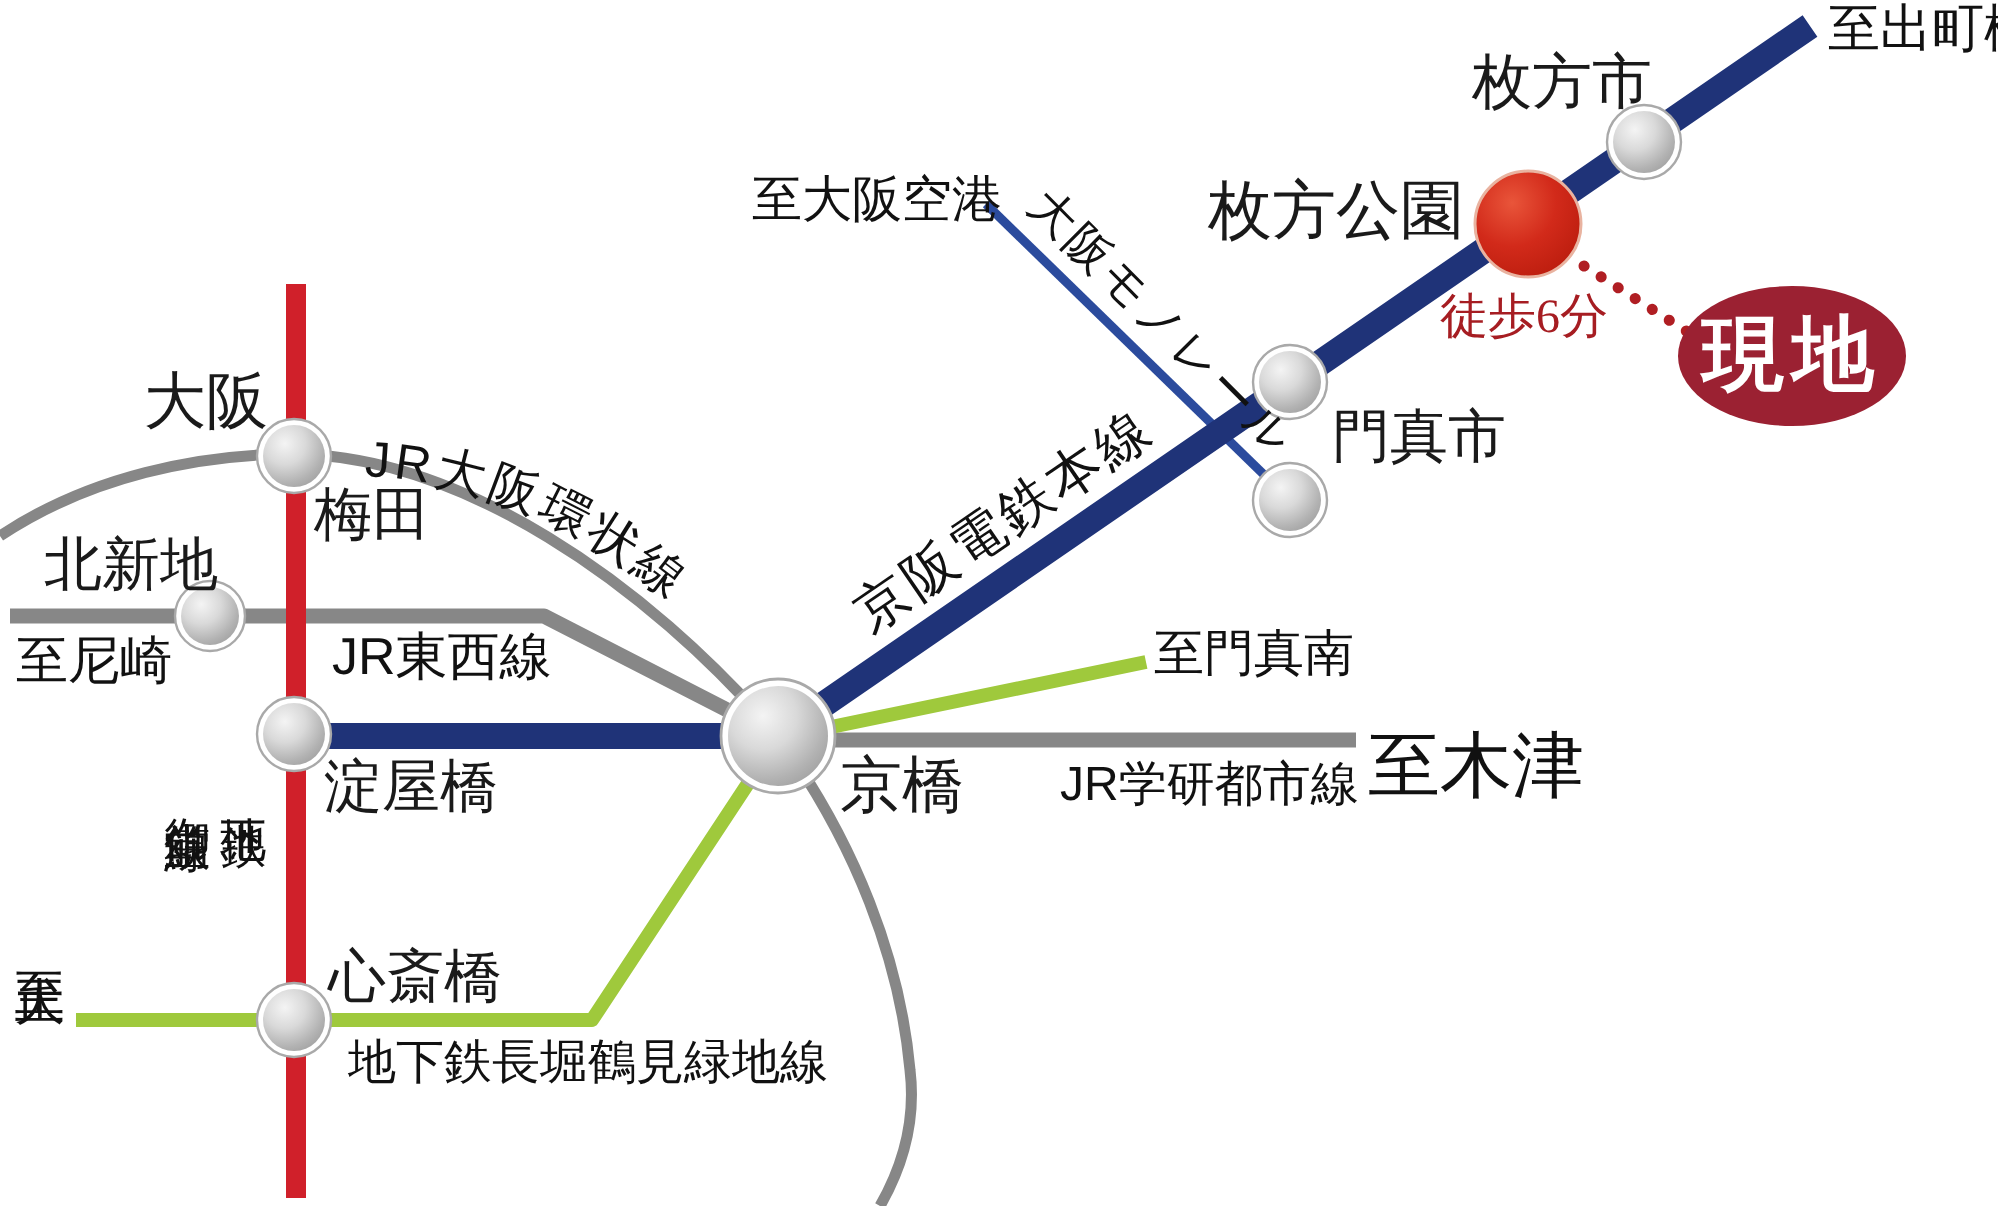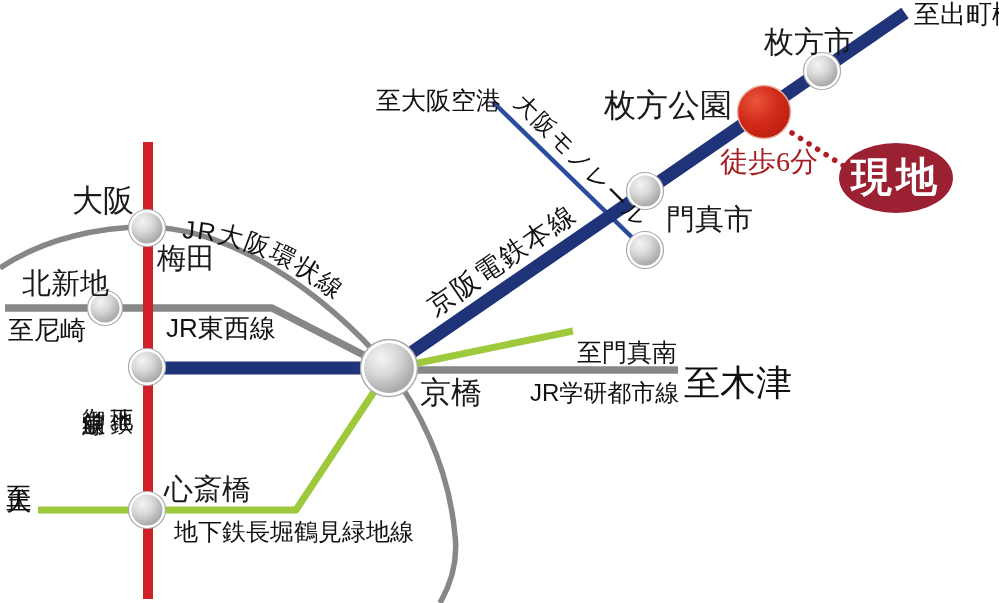--- a/index.html
+++ b/index.html
@@ -120,34 +120,35 @@
     <text font-size="23" letter-spacing="2">
       <textPath href="#monorailLabelPath" startOffset="10">大阪モノレール</textPath>
     </text>
   </svg>
 
   <div class="lbl sans" style="left:914px;top:1px;font-size:26px;">至出町柳</div>
   <div class="lbl sans" style="left:376px;top:87px;font-size:25px;">至大阪空港</div>
   <div class="lbl sans" style="left:8px;top:317px;font-size:26px;">至尼崎</div>
   <div class="lbl sans vert" style="left:6px;top:466px;font-size:25px;height:90px;">至大正</div>
   <div class="lbl sans" style="left:684px;top:352px;font-size:36px;margin-top:12px;">至木津</div>
-  <div class="lbl sans" style="left:577px;top:314px;font-size:25px;margin-top:25px;">至門真南</div>
+  <div class="lbl sans" style="left:577px;top:314px;font-size:25px;">至門真南</div>
 
   <div class="lbl serif" style="left:72px;top:185px;font-size:31px;">大阪</div>
   <div class="lbl serif" style="left:157px;top:243px;font-size:29px;">梅田</div>
   <div class="lbl serif" style="left:22px;top:268px;font-size:29px;">北新地</div>
+  <div class="lbl serif" style="left:162px;top:379px;font-size:29px;">淀屋橋</div>
   <div class="lbl serif" style="left:164px;top:474px;font-size:29px;">心斎橋</div>
   <div class="lbl serif" style="left:420px;top:377px;font-size:31px;">京橋</div>
   <div class="lbl serif" style="left:666px;top:204px;font-size:29px;">門真市</div>
   <div class="lbl serif" style="left:604px;top:74px;font-size:32px;margin-top:15px;">枚方公園</div>
-  <div class="lbl serif" style="left:736px;top:26px;font-size:30px;margin-left:28px;">枚方市</div>
+  <div class="lbl serif" style="left:736px;top:26px;font-size:30px;">枚方市</div>
 
   <div class="lbl sans" style="left:166px;top:315px;font-size:26px;">JR東西線</div>
   <div class="lbl sans" style="left:174px;top:519px;font-size:24px;">地下鉄長堀鶴見緑地線</div>
   <div class="lbl sans" style="left:530px;top:380px;font-size:24px;">JR学研都市線</div>
 
   <div class="lbl sans vert" style="left:110px;top:390px;font-size:23px;height:80px;">地下鉄</div>
   <div class="lbl sans vert" style="left:82px;top:390px;font-size:23px;height:100px;">御堂筋線</div>
 
-  <div class="lbl serif walk" style="left:720px;top:147px;font-size:28px;">徒歩6分</div>
+  <div class="lbl serif walk" style="left:720px;top:147px;font-size:24px;">徒歩6分</div>
   <div class="lbl serif site-label" style="left:839px;top:156px;width:114px;font-size:41px;">現地</div>
 
 </div>
 
 </body></html>

